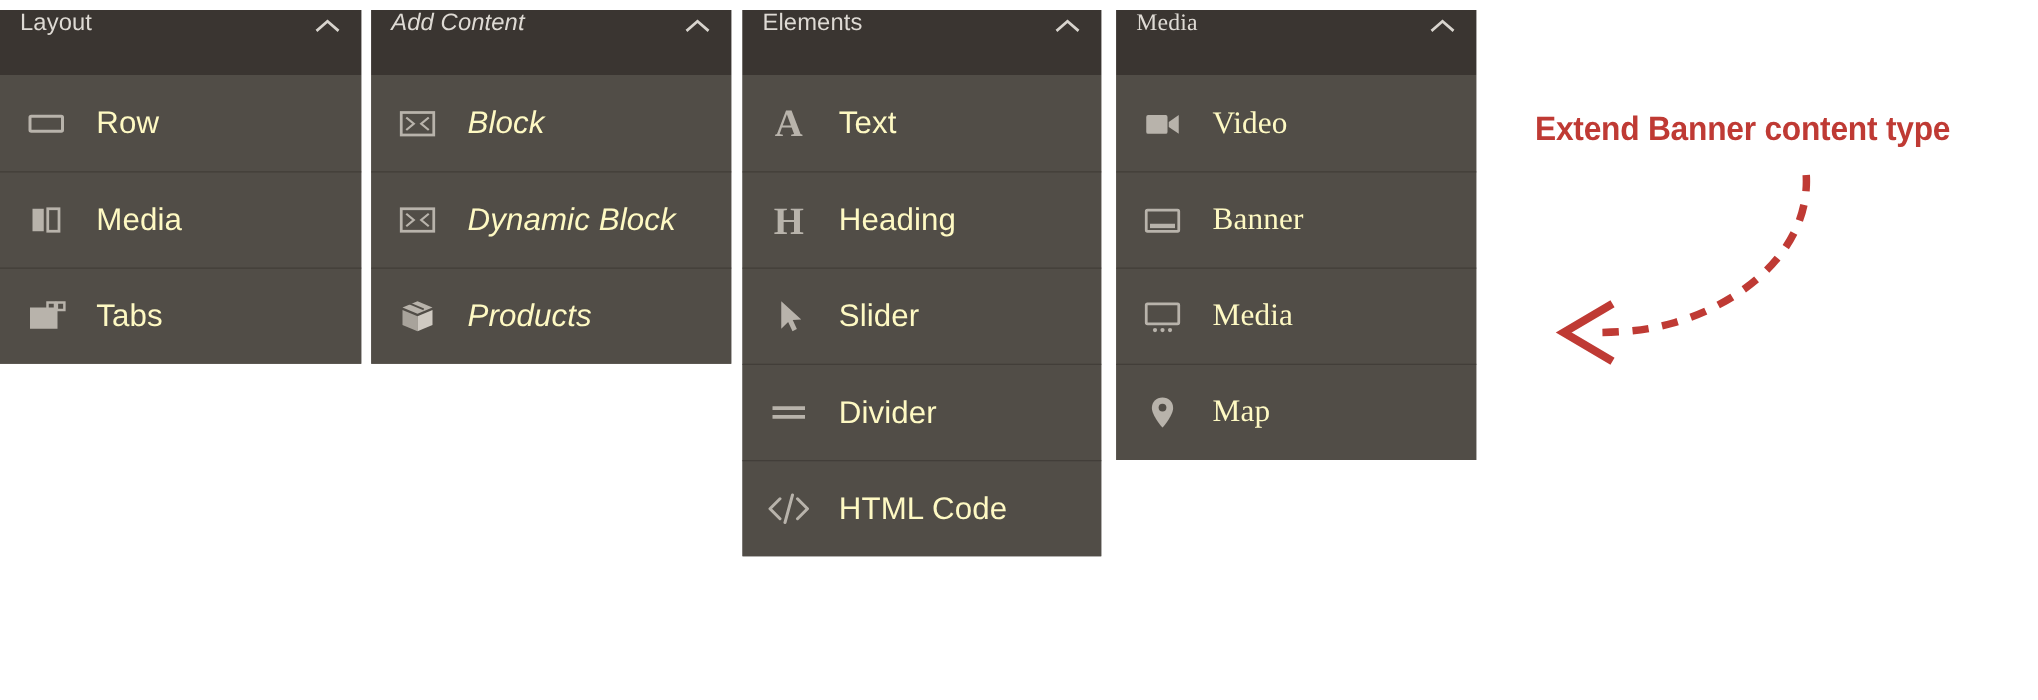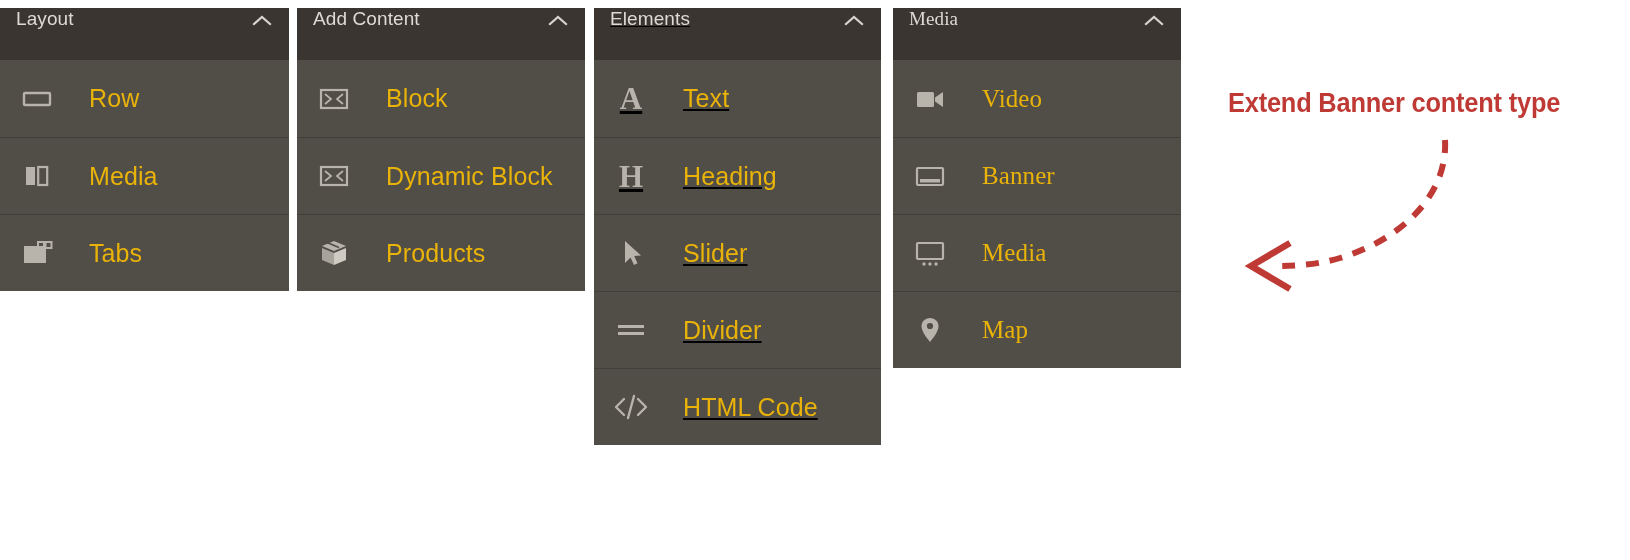--- a/index.html
+++ b/index.html
@@ -69,32 +69,32 @@
   }
   .item-icon svg { display: block; }
   .item-icon .glyph {
     font-family: "Liberation Serif", serif;
     font-size: 31px;
     line-height: 1;
     color: #b8b3ab;
     font-weight: 700;
   }
   .item-label {
-    margin-left: 32px;
-    color: #eab308;
+    margin-left: 20px;
+    color: #fef9c3;
     font-size: 25px;
     white-space: nowrap;
     letter-spacing: .1px;
     text-align: center;
   }
 
   
   #panel-layout      { left: 0px;   width: 289px; }
-  #panel-add-content { left: 297px; width: 288px; }
-  #panel-elements    { left: 594px; width: 287px; text-decoration: underline; }
+  #panel-add-content { left: 297px; width: 288px; font-style: italic; }
+  #panel-elements    { left: 594px; width: 287px; }
   #panel-media       { left: 893px; width: 288px; font-family: Liberation Serif, serif; }
 
   
   #annotation-layer {
     position: absolute;
     left: 0; top: 0;
     width: 1630px; height: 560px;
     pointer-events: none;
   }
   #annotation-text {

